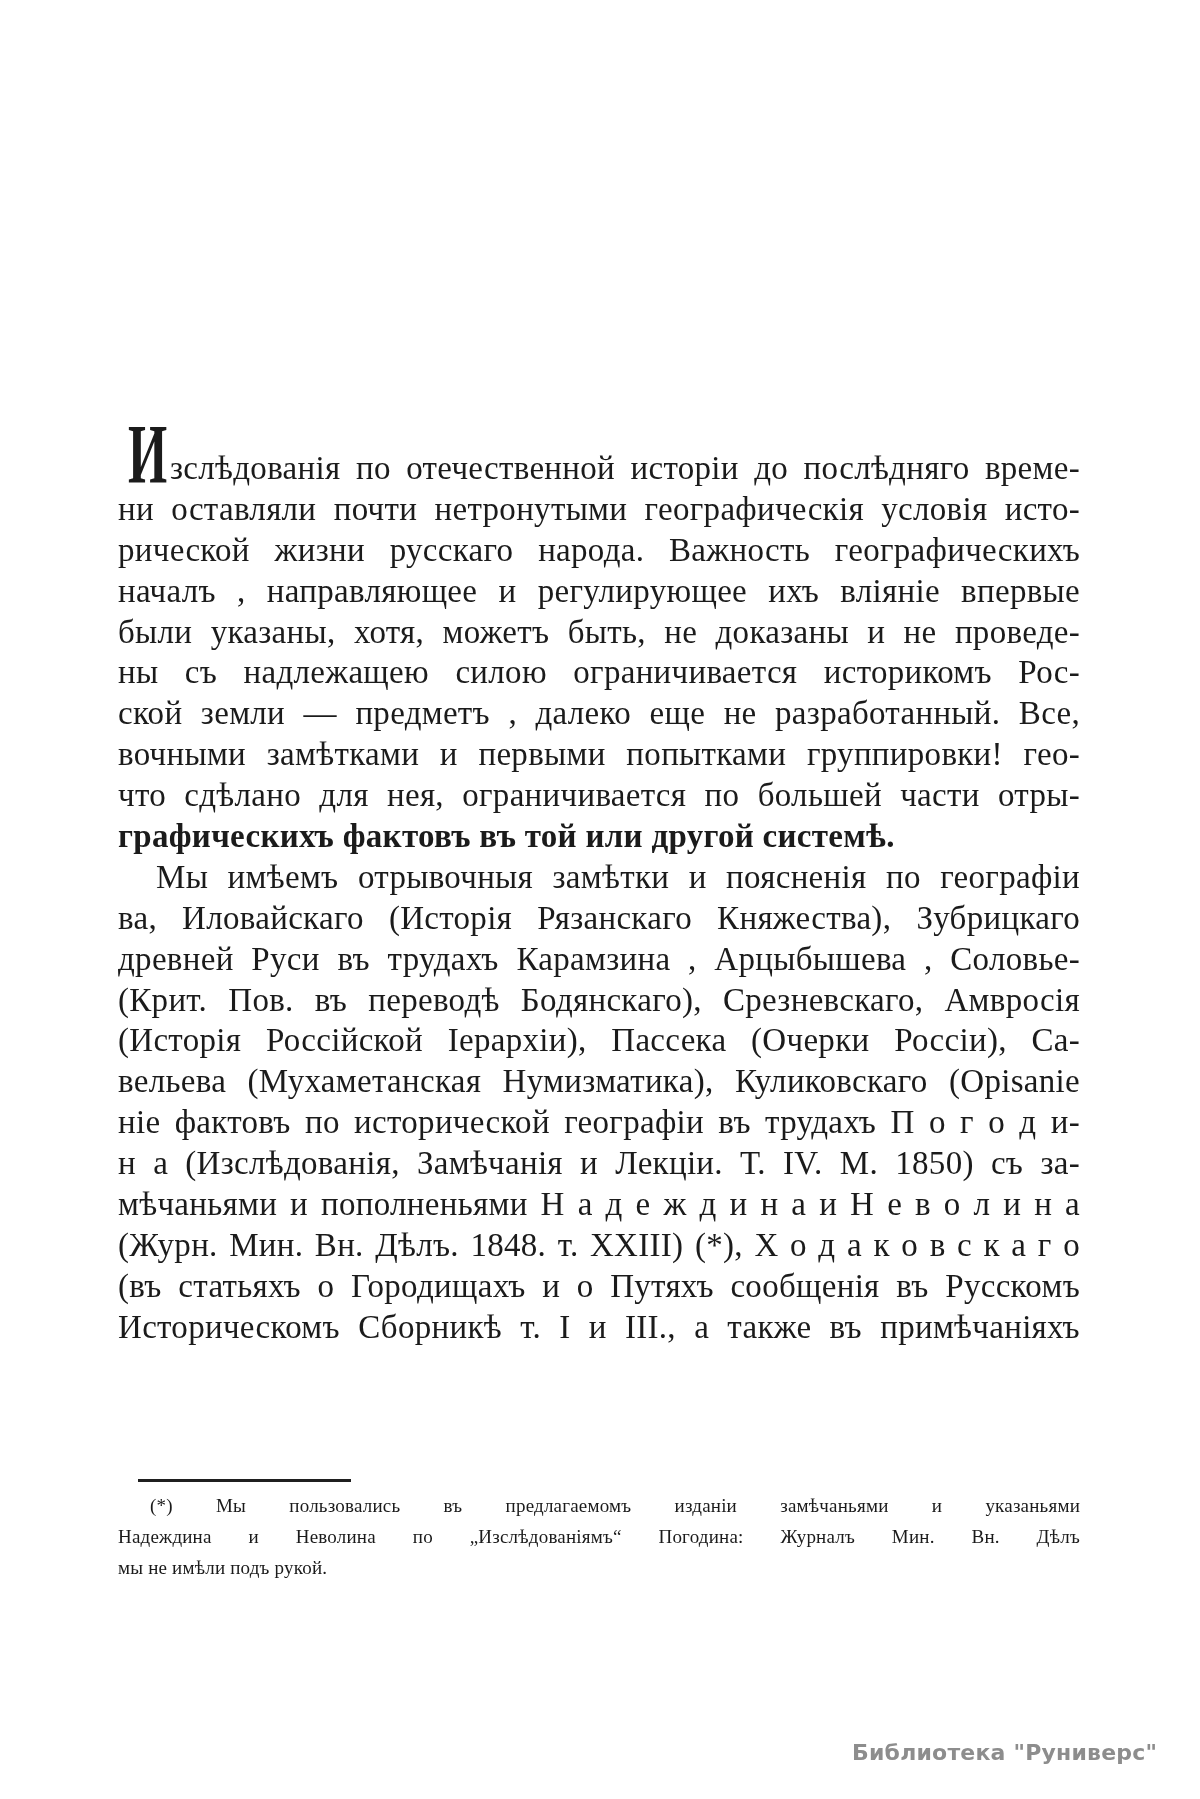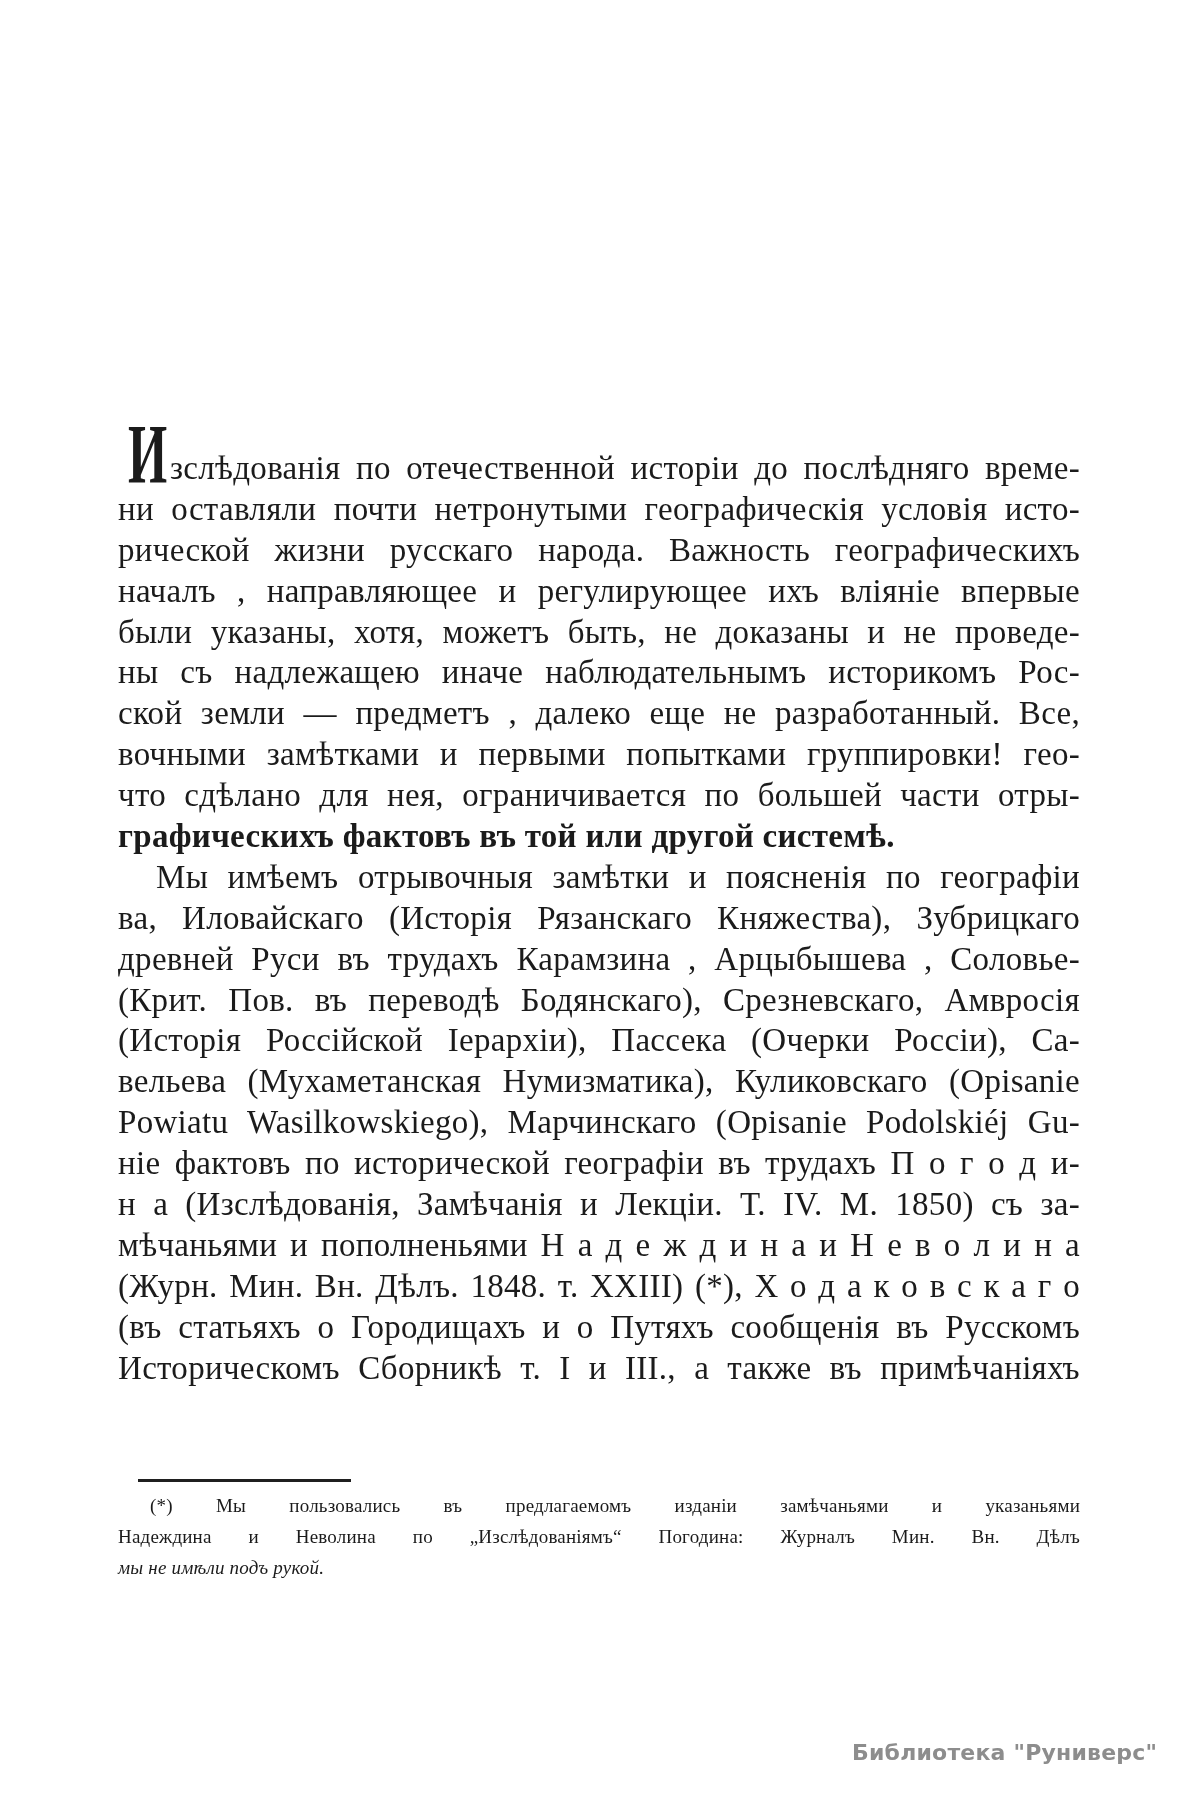--- a/index.html
+++ b/index.html
@@ -68,21 +68,20 @@
   }
   .fn-line {
     height: 31px;
     text-align: justify;
     text-align-last: justify;
   }
   .fn-line.fn-indent { padding-left: 32px; }
   .fn-line.no-just {
     text-align: left;
     text-align-last: left;
-    font-style: italic;
   }
   .watermark {
     position: absolute;
     left: 852px;
     top: 1740px;
     font-family: "DejaVu Sans", "Liberation Sans", sans-serif;
     font-size: 22px;
     font-weight: bold;
     color: #8d8d8d;
     letter-spacing: 0.2px;
@@ -95,32 +94,31 @@
 
   <div class="text-block">
     <div class="t-line first">
       <span class="dropcap">И</span>
       <span>зслѣдованія по отечественной исторіи до послѣдняго време-</span>
     </div>
     <div class="t-line">ни оставляли почти нетронутыми географическія условія исто-</div>
     <div class="t-line">рической жизни русскаго народа.  Важность географическихъ</div>
     <div class="t-line">началъ , направляющее и регулирующее ихъ вліяніе впервые</div>
     <div class="t-line">были указаны, хотя, можетъ быть, не доказаны и не проведе-</div>
-    <div class="t-line">ны съ надлежащею иначе наблюдательнымъ историкомъ Рос-</div>
+    <div class="t-line">ны съ надлежащею силою ограничивается историкомъ Рос-</div>
     <div class="t-line">ской земли — предметъ ,  далеко еще не разработанный.  Все,</div>
     <div class="t-line">вочными замѣтками и первыми попытками группировки! гео-</div>
     <div class="t-line">что сдѣлано для нея, ограничивается по большей части отры-</div>
     <div class="t-line no-just">графическихъ фактовъ въ той или другой системѣ.</div>
     <div class="t-line indent">Мы имѣемъ отрывочныя замѣтки и поясненія по географіи</div>
     <div class="t-line">ва, Иловайскаго (Исторія Рязанскаго Княжества), Зубрицкаго</div>
     <div class="t-line">древней Руси въ трудахъ Карамзина , Арцыбышева , Соловье-</div>
     <div class="t-line">(Крит. Пов. въ переводѣ Бодянскаго), Срезневскаго, Амвросія</div>
     <div class="t-line">(Исторія Россійской Іерархіи), Пассека (Очерки Россіи), Са-</div>
     <div class="t-line">вельева (Мухаметанская Нумизматика), Куликовскаго (Opisanie</div>
-    <div class="t-line">Powiatu Wasilkowskiego), Марчинскаго (Opisanie Podolskiéj Gu-</div>
     <div class="t-line">ніе фактовъ по исторической географіи въ трудахъ П о г о д и-</div>
     <div class="t-line">н а (Изслѣдованія, Замѣчанія и Лекціи. Т. IV. М. 1850) съ за-</div>
     <div class="t-line">мѣчаньями и пополненьями Н а д е ж д и н а и Н е в о л и н а</div>
     <div class="t-line">(Журн. Мин. Вн. Дѣлъ. 1848. т. XXIII) (*), Х о д а к о в с к а г о</div>
     <div class="t-line">(въ статьяхъ о Городищахъ и о Путяхъ сообщенія въ Русскомъ</div>
     <div class="t-line">Историческомъ Сборникѣ т. I и III., а также въ примѣчаніяхъ</div>
   </div>
 
   <div class="fn-rule"></div>
 

